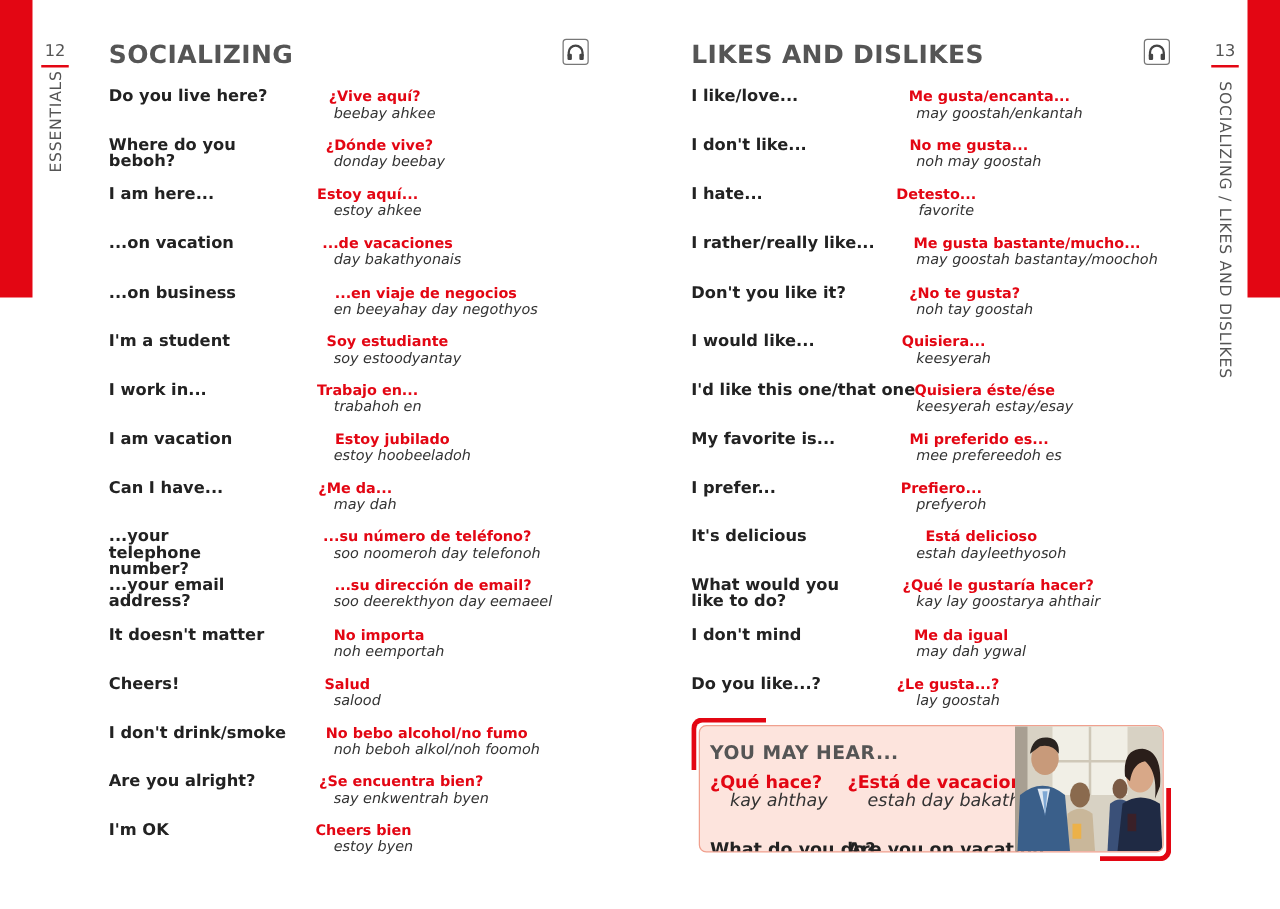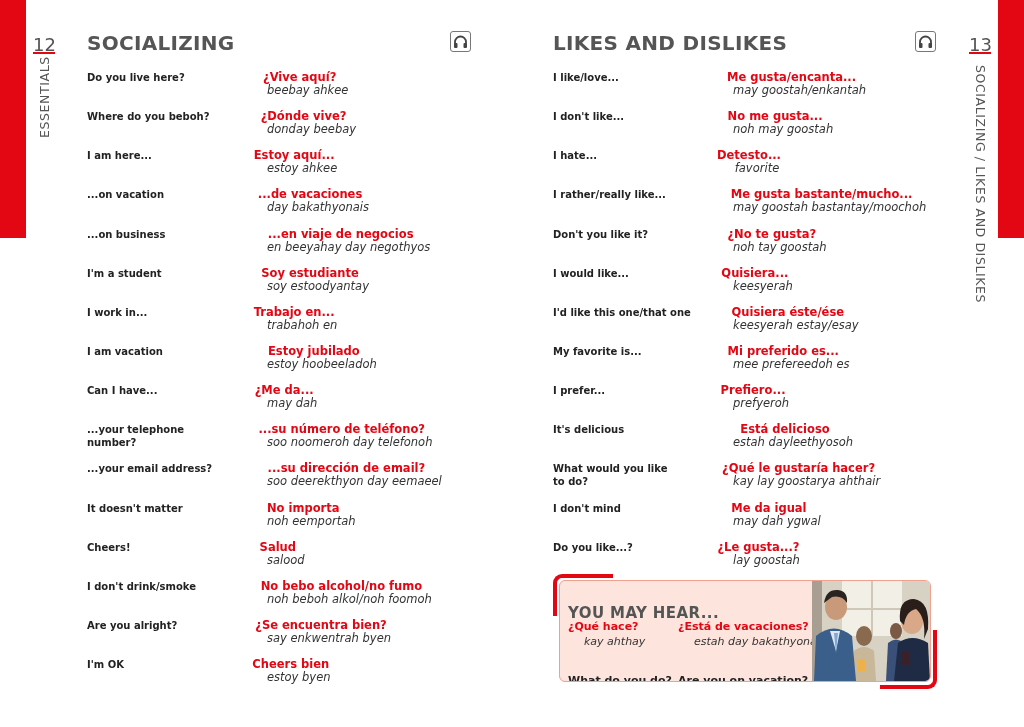--- a/index.html
+++ b/index.html
@@ -3,21 +3,21 @@
 <meta charset="utf-8">
 <style>
   * { margin: 0; padding: 0; box-sizing: border-box; }
   html, body { width: 1024px; height: 727px; background: #ffffff; overflow: hidden; }
   body { position: relative; font-family: "DejaVu Sans", "Liberation Sans", sans-serif; color: #1a1a1a; }
 
   .red-tab { position: absolute; top: 0; height: 238px; width: 26px; background: #e30613; }
   .red-tab.left { left: 0; }
   .red-tab.right { right: 0; }
 
-  .page-num { position: absolute; top: 34px; font-size: 18px; color: #555; width: 22px; text-align: center; }
+  .page-num { position: absolute; top: 34px; font-size: 13px; color: #555; width: 22px; text-align: center; }
   .page-num::after { content: ""; position: absolute; left: 0; right: 0; top: 18px; height: 2px; background: #e30613; }
   .page-num.left { left: 33px; }
   .page-num.right { left: 969px; }
 
   .side-label { position: absolute; font-size: 12.5px; color: #555; letter-spacing: 0.6px; white-space: nowrap; }
   .side-label.left { left: 37px; top: 138px; transform-origin: 0 0; transform: rotate(-90deg); }
   .side-label.right { left: 988px; top: 65px; transform-origin: 0 0; transform: rotate(90deg); }
 
   .page-title { position: absolute; top: 31px; font-size: 20px; font-weight: bold; color: #555; letter-spacing: 0.3px; }
   .page-title.left { left: 87px; }
@@ -25,35 +25,35 @@
 
   .audio-btn { position: absolute; top: 31px; width: 21px; height: 21px; border: 1.5px solid #777; border-radius: 3px; display: flex; align-items: center; justify-content: center; background: #fff; }
   .audio-btn.left { left: 450px; }
   .audio-btn.right { left: 915px; }
 
   .phrase-list { position: absolute; top: 71px; }
   .phrase-list.left { left: 87px; }
   .phrase-list.right { left: 553px; }
 
   .row { position: relative; height: 39.15px; }
-  .en { position: absolute; left: 0; top: 0; font-size: 10px; font-weight: bold; color: #222; line-height: 13px; width: 150px; }
+  .en { position: absolute; left: 0; top: 0; font-size: 13px; font-weight: bold; color: #222; line-height: 13px; width: 150px; }
   .es-block { position: absolute; top: 0; text-align: center; }
   .phrase-list.left .es-block { left: 164px; }
   .phrase-list.right .es-block { left: 164px; }
   .es { display: block; font-size: 11.5px; font-weight: bold; color: #e30613; line-height: 13px; white-space: nowrap; }
   .pron { display: block; font-size: 11.5px; font-style: italic; color: #333; line-height: 13px; white-space: nowrap; margin-left: 16px; }
 
   .hear-box { position: absolute; left: 559px; top: 580px; width: 372px; height: 102px; background: #fde4dd; border: 1.5px solid #f0a08e; border-radius: 6px; overflow: hidden; }
   .hear-corner-tl { position: absolute; left: 553px; top: 574px; width: 60px; height: 42px; border-top: 4px solid #e30613; border-left: 4px solid #e30613; border-top-left-radius: 9px; }
   .hear-corner-br { position: absolute; left: 880px; top: 630px; width: 57px; height: 59px; border-bottom: 4px solid #e30613; border-right: 4px solid #e30613; border-bottom-right-radius: 9px; }
-  .hear-title { position: absolute; left: 8px; top: 12px; font-size: 15px; font-weight: bold; color: #555; letter-spacing: 0.4px; margin-top: 11px; }
+  .hear-title { position: absolute; left: 8px; top: 12px; font-size: 15px; font-weight: bold; color: #555; letter-spacing: 0.4px; }
   .hear-col { position: absolute; top: 38px; }
   .hear-col.c1 { left: 8px; }
   .hear-col.c2 { left: 118px; }
-  .hear-col .es, .hear-col .pron, .hear-col .en2 { font-size: 11px; line-height: 15px; }
+  .hear-col .es, .hear-col .pron, .hear-col .en2 { font-size: 14px; line-height: 15px; }
   .hear-col .en2 { display: block; font-weight: bold; color: #222; white-space: nowrap; margin-top: 24px; }
 
   .photo { position: absolute; right: 0; top: 0; width: 118px; height: 100px; background: linear-gradient(135deg, #c9c2b5 0%, #e8e4da 40%, #b8b0a2 100%); overflow: hidden; }
   .photo svg { display: block; }
 </style>
 </head>
 <body>
 
 <div class="red-tab left"></div>
 <div class="page-num left">12</div>

